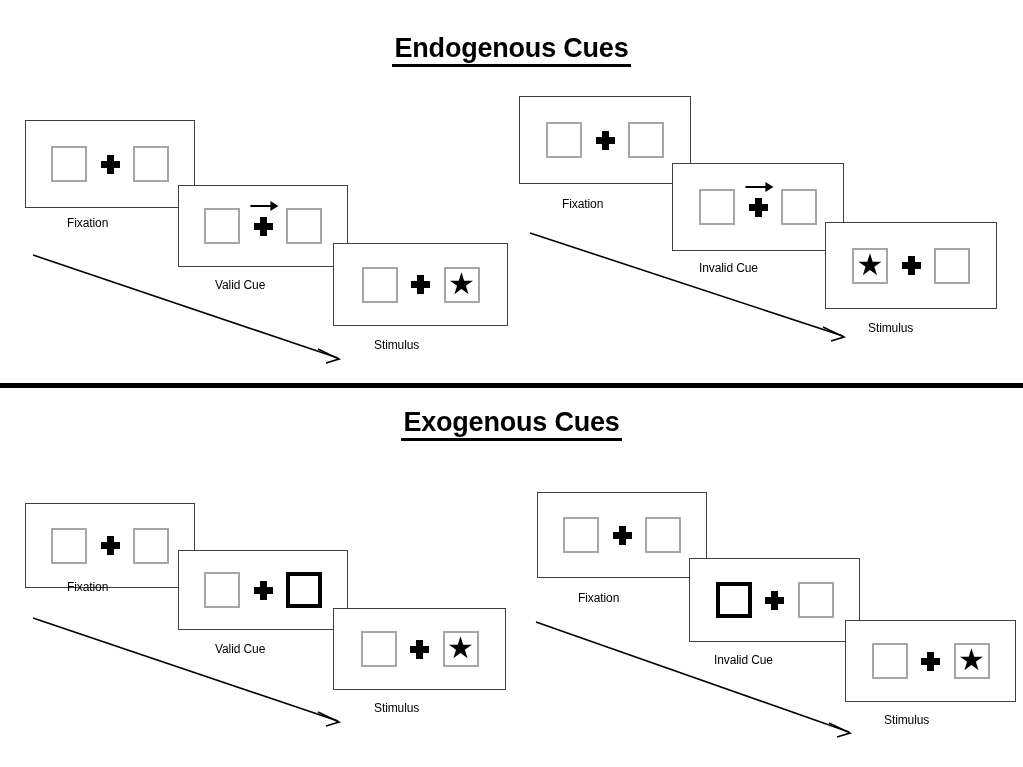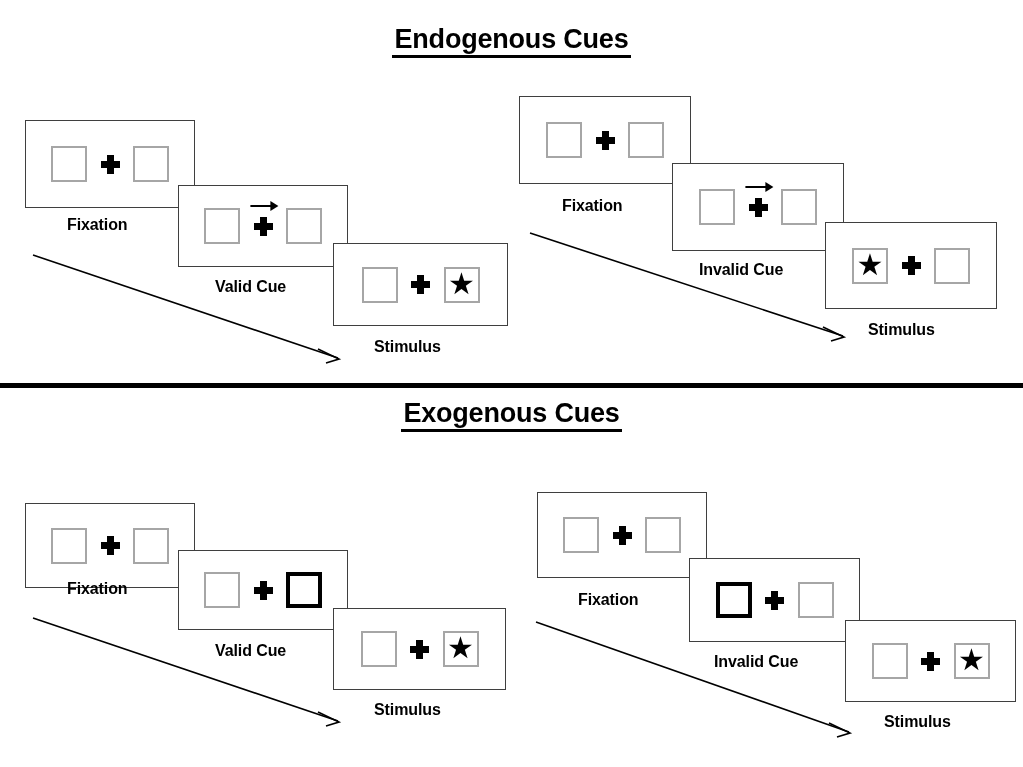--- a/index.html
+++ b/index.html
@@ -24,20 +24,21 @@
     text-align: center;
     font-size: 27px;
     font-weight: bold;
     letter-spacing: -0.2px;
   }
   .section-title span {
     border-bottom: 3px solid #000;
     padding: 0 2px 1px 2px;
     display: inline-block;
     line-height: 1.12;
+    margin-top: 9px;
   }
   #title-endogenous { top: 24px; }
   #title-exogenous  { top: 398px; }
 
   
   .divider {
     position: absolute;
     left: 0;
     top: 383px;
     width: 1023px;
@@ -133,22 +134,22 @@
     width: 0;
     height: 0;
     border-left: 8px solid #000;
     border-top: 5px solid transparent;
     border-bottom: 5px solid transparent;
   }
 
   
   .panel-label {
     position: absolute;
-    font-size: 16px;
-    font-weight: bold;
+    font-size: 12px;
+    font-weight: normal;
     white-space: nowrap;
     letter-spacing: -0.1px;
   }
 
   
   .time-arrow {
     position: absolute;
     pointer-events: none;
   }
   .time-arrow svg { display: block; overflow: visible; }

